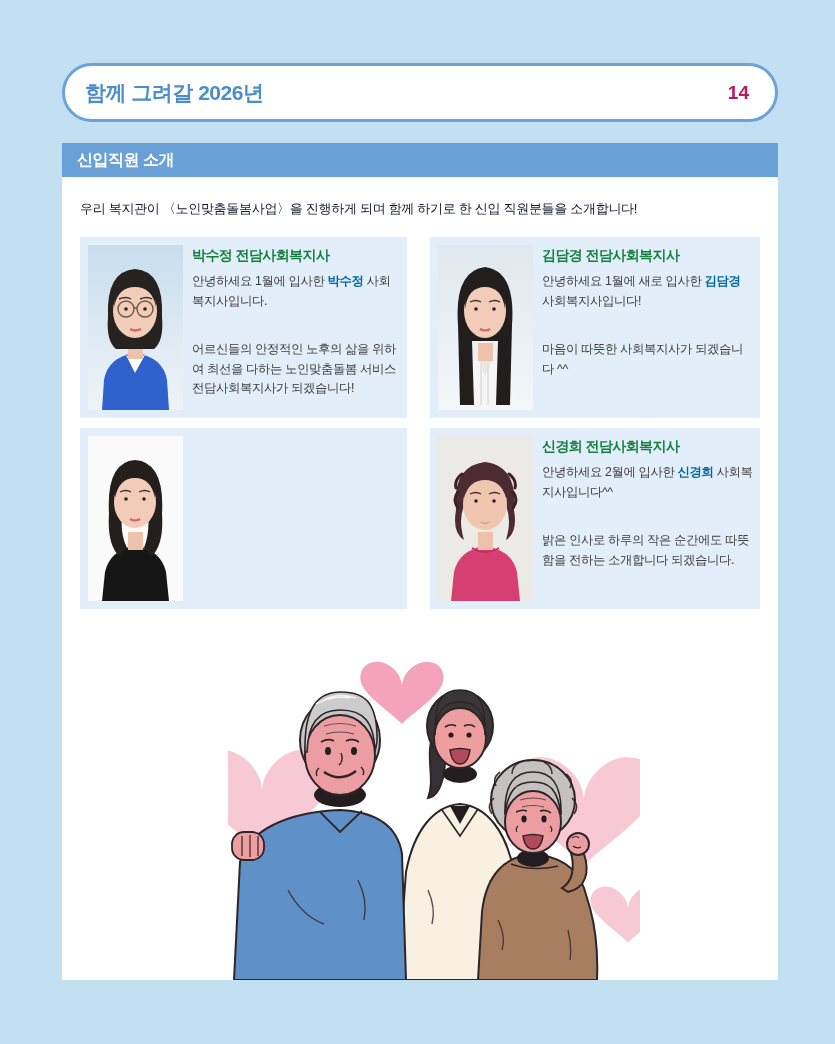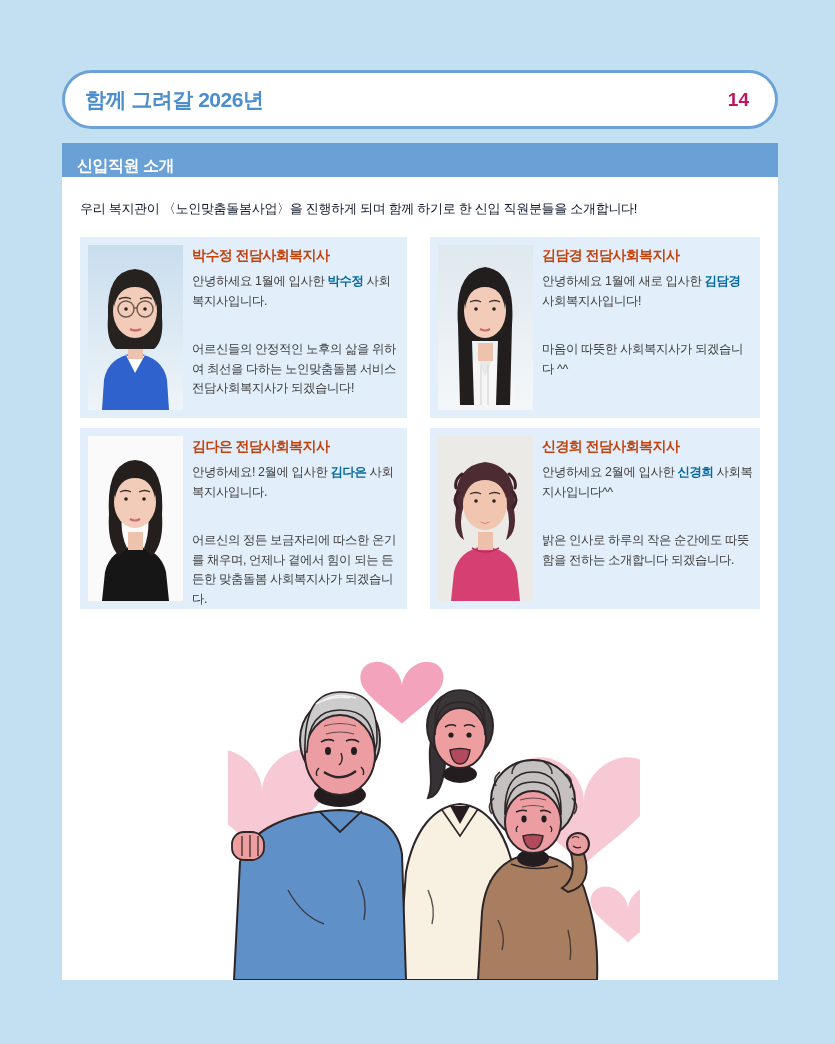--- a/index.html
+++ b/index.html
@@ -3,54 +3,54 @@
 <meta charset="utf-8">
 <style>
   html,body{margin:0;padding:0;}
   body{
     width:835px;height:1044px;position:relative;overflow:hidden;
     background:#c3e0f3;
     font-family:"Liberation Sans","DejaVu Sans",sans-serif;
   }
   
   .header-pill{
-    position:absolute;left:62px;top:70px;width:716px;height:59px;
+    position:absolute;left:62px;top:63px;width:716px;height:59px;
     box-sizing:border-box;background:#ffffff;
     border:3px solid #6ca2d8;border-radius:30px;
     display:flex;align-items:center;justify-content:space-between;
     padding:0 26px 0 20px;
   }
   .header-title{font-size:21px;font-weight:bold;color:#4b8ecb;letter-spacing:-0.5px;}
   .header-page{font-size:19px;font-weight:bold;color:#be185d;}
   
   .content-box{
     position:absolute;left:62px;top:143px;width:716px;height:837px;
     background:#ffffff;overflow:hidden;
   }
   .section-bar{
     width:100%;height:34px;background:#69a0d6;
-    display:flex;align-items:flex-end;box-sizing:border-box;padding-left:15px;
+    display:flex;align-items:center;box-sizing:border-box;padding-left:15px;
   }
   .section-title{color:#ffffff;font-weight:bold;font-size:16px;letter-spacing:-0.5px;}
   .intro{
     margin:23px 0 0 18px;font-size:13px;color:#0f172a;letter-spacing:-0.3px;
   }
   
   .cards{
     position:absolute;left:18px;top:94px;width:680px;
     display:grid;grid-template-columns:327px 330px;column-gap:23px;row-gap:10px;
   }
   .card{
     background:#e2eef9;height:181px;box-sizing:border-box;
     padding:8px 6px 8px 8px;display:flex;gap:9px;
   }
   .photo{width:95px;height:165px;flex-shrink:0;display:block;}
   .card-text{flex:1;min-width:0;}
   .card-title{
-    color:#c2410c;font-weight:bold;font-size:14px;letter-spacing:-0.6px;
+    color:#15803d;font-weight:bold;font-size:14px;letter-spacing:-0.6px;
     margin:2px 0 7px 0;
   }
   .card-text p{
     margin:0;font-size:12.4px;line-height:1.6;color:#3d3d3d;letter-spacing:-0.4px;
   }
   .card-text p.message{margin-top:28px;}
   .card-text b{color:#0369a1;}
   
   .illustration{
     position:absolute;left:166px;top:497px;width:412px;height:340px;
@@ -138,25 +138,20 @@
         <path d="M14,165 L17,136 Q22,114 47,110 Q73,114 78,136 L81,165 Z" fill="#161616"></path>
         <rect x="40" y="96" width="15" height="18" fill="#edc3ae"></rect>
         <path d="M21,78 Q18,26 47,24 Q77,26 74,78 Q76,108 64,120 L56,112 Q62,96 60,78 L34,78 Q32,98 39,112 L31,120 Q19,108 21,78 Z" fill="#241f1d"></path>
         <ellipse cx="47" cy="66" rx="21" ry="26" fill="#f2ccb8"></ellipse>
         <path d="M27,62 Q26,34 47,33 Q68,34 67,62 Q63,42 47,42 Q31,42 27,62 Z" fill="#241f1d"></path>
         <circle cx="38" cy="63" r="1.8" fill="#2a2420"></circle>
           <circle cx="56" cy="63" r="1.8" fill="#2a2420"></circle>
         <path d="M32,56 q6,-3 11,0 M51,56 q6,-3 11,0" stroke="#3a2f28" stroke-width="1.3" fill="none"></path>
         <path d="M42,83 q5,3 10,0" stroke="#c96a72" stroke-width="2.2" fill="none"></path>
       </svg>
-      <div class="card-text">
-        <div class="card-title">김다은 전담사회복지사</div>
-        <p><span>안녕하세요! 2월에 입사한 </span><b>김다은</b><span> 사회복지사입니다.</span></p>
-        <p class="message">어르신의 정든 보금자리에 따스한 온기를 채우며, 언제나 곁에서 힘이 되는 든든한 맞춤돌봄 사회복지사가 되겠습니다.</p>
-      </div>
     </div>
 
     <div class="card">
       <svg class="photo" viewBox="0 0 95 165">
         <rect width="95" height="165" fill="#eceae7"></rect>
         <path d="M13,165 L16,136 Q21,114 47,110 Q74,114 79,136 L82,165 Z" fill="#d63f72"></path>
         <path d="M34,112 Q47,120 61,112" stroke="#b82f5e" stroke-width="1.6" fill="none"></path>
         <rect x="40" y="96" width="15" height="18" fill="#eec0aa"></rect>
         <path d="M18,74 Q14,30 47,26 Q80,30 76,74 Q80,96 68,104 Q74,84 68,70 L26,70 Q20,84 26,104 Q14,96 18,74 Z" fill="#4c2b33"></path>
         <path d="M20,56 q-6,8 0,16 M75,56 q6,8 0,16 M24,38 q-8,6 -6,14 M71,38 q8,6 6,14" stroke="#3c2128" stroke-width="3" fill="none" stroke-linecap="round"></path>

